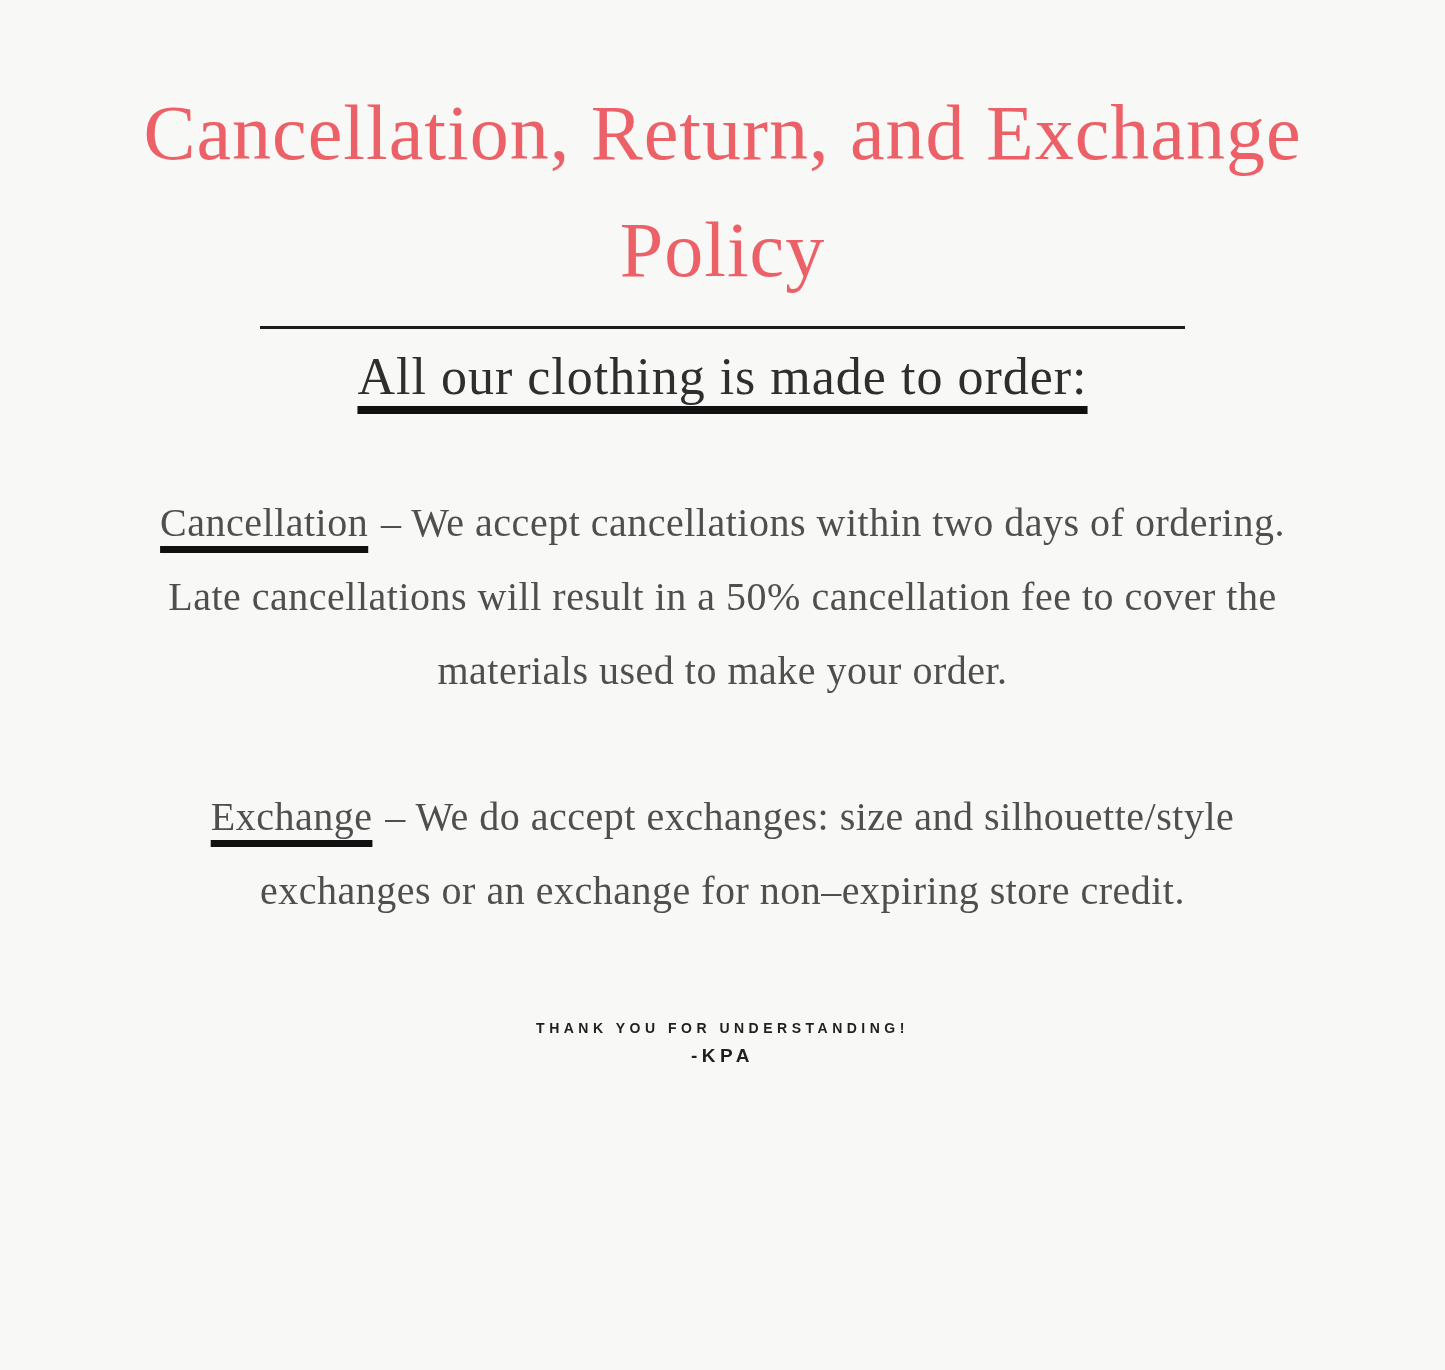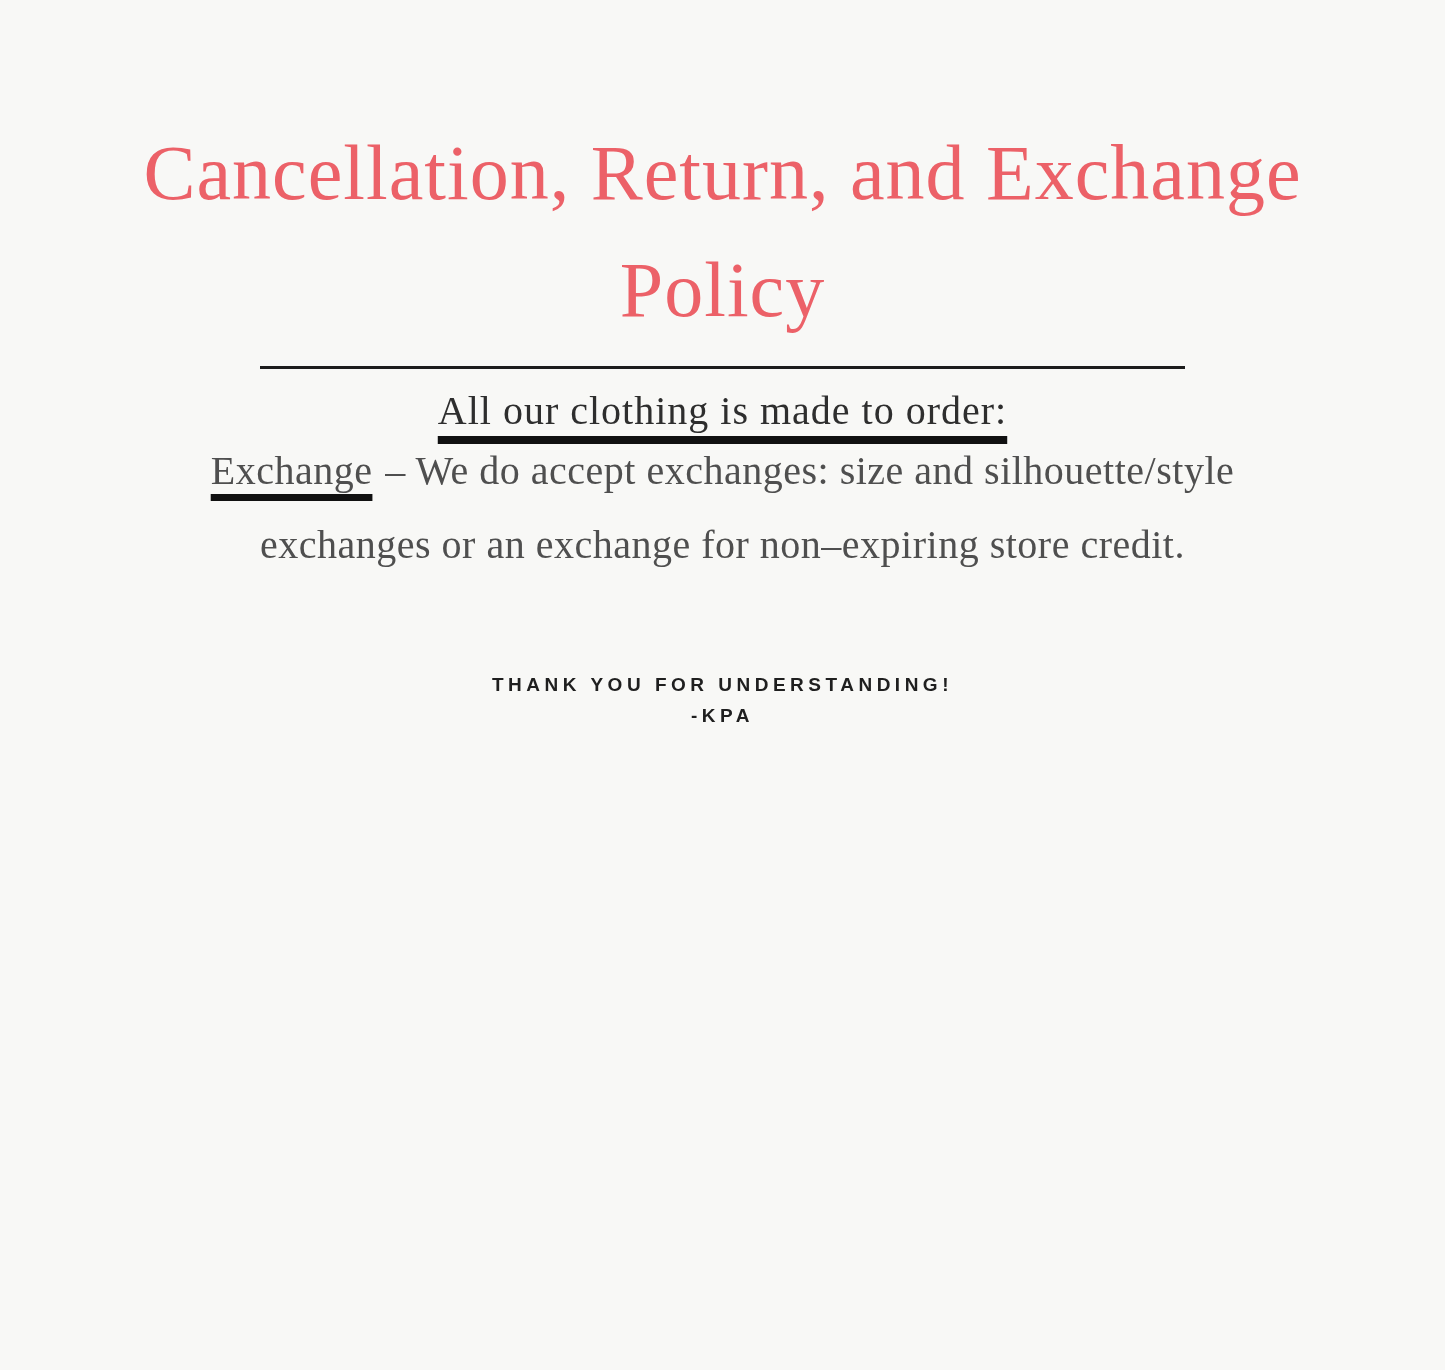--- a/index.html
+++ b/index.html
@@ -12,42 +12,42 @@
   * { margin: 0; padding: 0; box-sizing: border-box; }
   html, body {
     width: 1445px;
     height: 1370px;
     background: var(--bg);
     overflow: hidden;
   }
   .poster {
     width: 1445px;
     height: 1370px;
-    padding-top: 114px;
+    padding-top: 74px;
     text-align: center;
     font-family: "Liberation Serif", "DejaVu Serif", serif;
   }
   .title {
     max-width: 1260px;
     margin: 0 auto;
     font-size: 78px;
     font-weight: 300;
     line-height: 1.5;
     color: var(--accent);
     letter-spacing: 1px;
   }
   .title-divider {
     width: 925px;
     height: 3px;
     margin: 18px auto 0 auto;
     background: #1c1c1c;
   }
   .subtitle {
     margin: 18px auto 0 auto;
-    font-size: 40px;
+    font-size: 52px;
     font-weight: 300;
     color: var(--heading-text);
     text-decoration: underline;
     text-decoration-thickness: 8px;
     text-decoration-color: var(--underline);
     text-underline-offset: 12px;
     letter-spacing: 1px;
   }
   .policy-paragraph {
     max-width: 1160px;
@@ -66,21 +66,21 @@
     text-underline-offset: 10px;
     margin-right: 0.32em;
     color: var(--body-text);
   }
   .footer {
     margin-top: 92px;
     font-family: "Liberation Sans", "DejaVu Sans", sans-serif;
     color: #1f1f1f;
   }
   .footer-thanks {
-    font-size: 19px;
+    font-size: 14px;
     font-weight: 700;
     letter-spacing: 4.5px;
   }
   .footer-signature {
     margin-top: 9px;
     font-size: 19px;
     font-weight: 700;
     letter-spacing: 4.5px;
   }
 </style>
@@ -88,20 +88,21 @@
 <body>
 
 <main class="poster">
 
   <h1 class="title">Cancellation, Return, and Exchange Policy</h1>
 
   <div class="title-divider"></div>
 
   <h2 class="subtitle">All our clothing is made to order:</h2>
 
+  <p class="policy-paragraph first"><span class="term">Cancellation</span><span>– We accept cancellations within two days of ordering. Late cancellations will result in a 50% cancellation fee to cover the materials used to make your order.</span></p>
 
 
   <p class="policy-paragraph"><span class="term">Exchange</span><span>– We do accept exchanges: size and silhouette/style exchanges or an exchange for non–expiring store credit.</span></p>
 
   <div class="footer">
     <div class="footer-thanks">THANK YOU FOR UNDERSTANDING!</div>
     <div class="footer-signature">-KPA</div>
   </div>
 
 </main>

